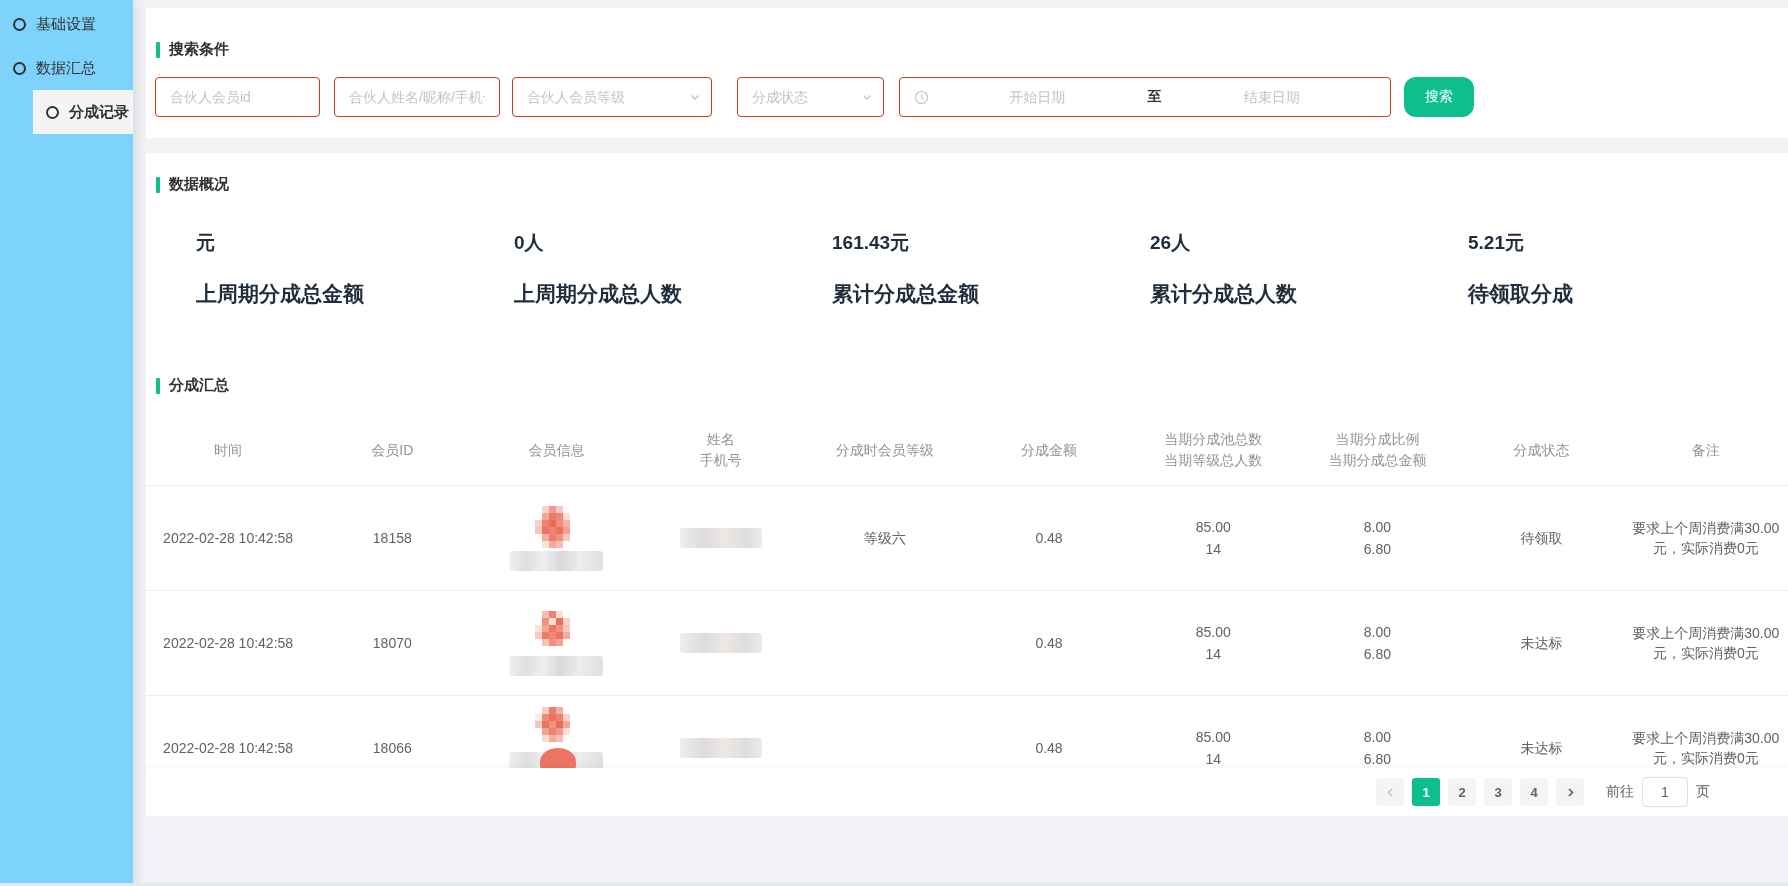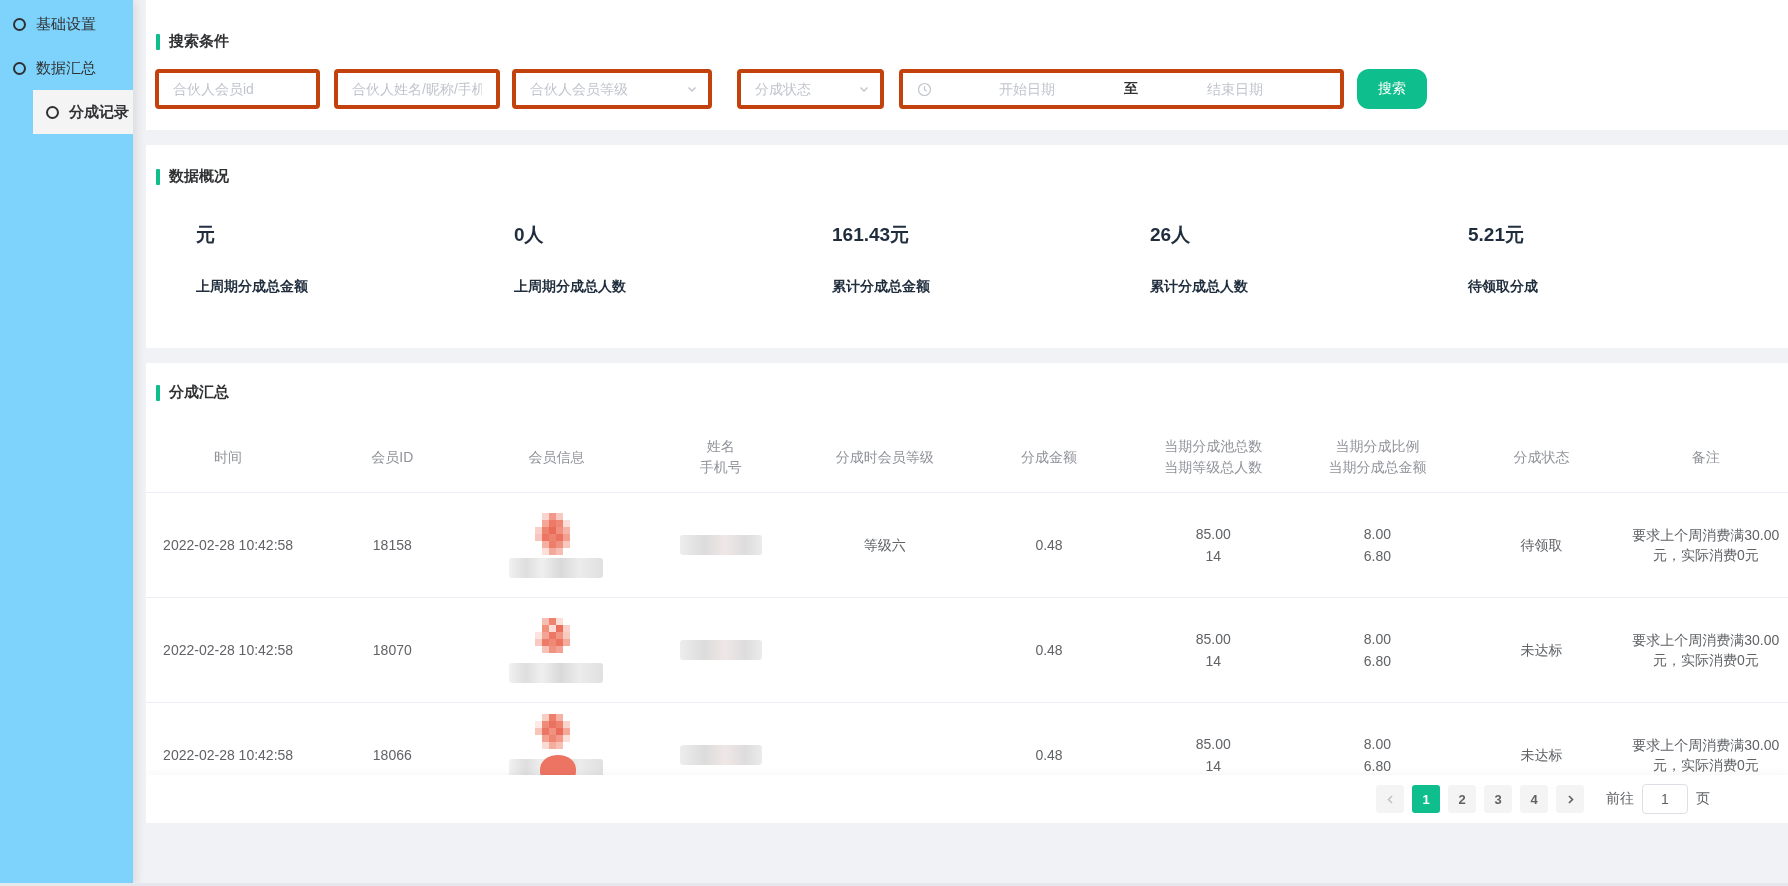--- a/index.html
+++ b/index.html
@@ -20,65 +20,65 @@
   .menu-item {
     height:44px; display:flex; align-items:center; gap:10px;
     padding-left:13px; font-size:15px; color:#303133; cursor:pointer;
   }
   .menu-item.active { background:#f4f4f5; font-weight:bold;margin-left:33px; }
   .circle-icon {
     width:13px; height:13px; border:2px solid #303133; border-radius:50%;
     flex:0 0 auto;
   }
   
-  .main { position:absolute; left:146px; top:0; width:1642px; }
+  .main { position:absolute; left:146px; top:8px; width:1642px; }
   .card { background:#fff; }
   .section-title { display:flex; align-items:center; gap:9px; padding-left:10px; }
   .title-bar { width:4px; height:16px; background:#0ebe8c; border-radius:1px; }
   .section-title span { font-size:15px; font-weight:bold; color:#303133; }
 
   
   .card-search { height:130px; padding-top:32px; }
   .search-row { display:flex; align-items:center; margin:18px 0 0 9px; }
   .inp, .sel, .date-range {
-    height:40px; border:4px solid #c2410c; border-radius:4px; background:#fff;
+    height:40px; border:1px solid #c2410c; border-radius:4px; background:#fff;
     font-size:14px; color:#606266; display:flex; align-items:center;
   }
   .inp input, .sel input, .date-range input {
     border:none; outline:none; width:100%; height:100%;
     font-size:14px; color:#606266; padding:0 14px; background:transparent;
     font-family:inherit;
   }
   .inp input::placeholder, .sel input::placeholder, .date-range input::placeholder { color:#c0c4cc; }
   .w1 { width:165px; margin-right:14px; }
   .w2 { width:166px; margin-right:12px; }
   .w3 { width:200px; margin-right:25px; }
   .w4 { width:147px; margin-right:15px; }
   .sel { position:relative; }
   .sel input { padding-right:30px; }
   .sel .chev { position:absolute; right:10px; color:#c0c4cc; display:flex; }
-  .date-range { width:445px; margin-right:13px; padding:0 10px; }
+  .date-range { width:492px; margin-right:13px; padding:0 10px; }
   .date-range .clock { display:flex; margin-left:4px; flex:0 0 auto; }
   .date-range input { text-align:center; padding:0 4px; }
   .date-sep { font-size:14px; color:#303133; font-weight:bold; padding:0 2px; flex:0 0 auto; }
   .btn-search {
     width:70px; height:40px; border:none; border-radius:12px;
     background:#0ebe8c; color:#fff; font-size:14px; cursor:pointer;
     font-family:inherit;
   }
 
   
   .card-overview { height:203px; margin-top:15px; padding-top:22px; }
   .stats { display:flex; padding:36px 0 0 50px; }
   .stat { width:318px; }
   .stat-value { font-size:19px; font-weight:bold; color:#1f2d3d; }
-  .stat-label { margin-top:30px; font-size:14px; font-weight:bold; color:#1f2d3d; }
-
-  
-  .card-table { height:460px; margin-top:15px; padding-top:20px; position:relative; overflow:hidden; }
+  .stat-label { margin-top:24px; font-size:21px; font-weight:bold; color:#1f2d3d; }
+
+  
+  .card-table { height:460px; padding-top:20px; position:relative; overflow:hidden; }
   .tbl { width:100%; margin-top:26px; }
   .tr { display:flex; width:100%; }
   .th, .td {
     width:10%; text-align:center; display:flex; flex-direction:column;
     align-items:center; justify-content:center;
   }
   .thead .th { color:#909399; font-size:14px; line-height:21px; padding:8px 0 14px; }
   .row { border-top:1px solid #ebeef5; height:105px; }
   .td { color:#606266; font-size:14px; line-height:20px; }
   .td .sub { margin-top:2px; }

